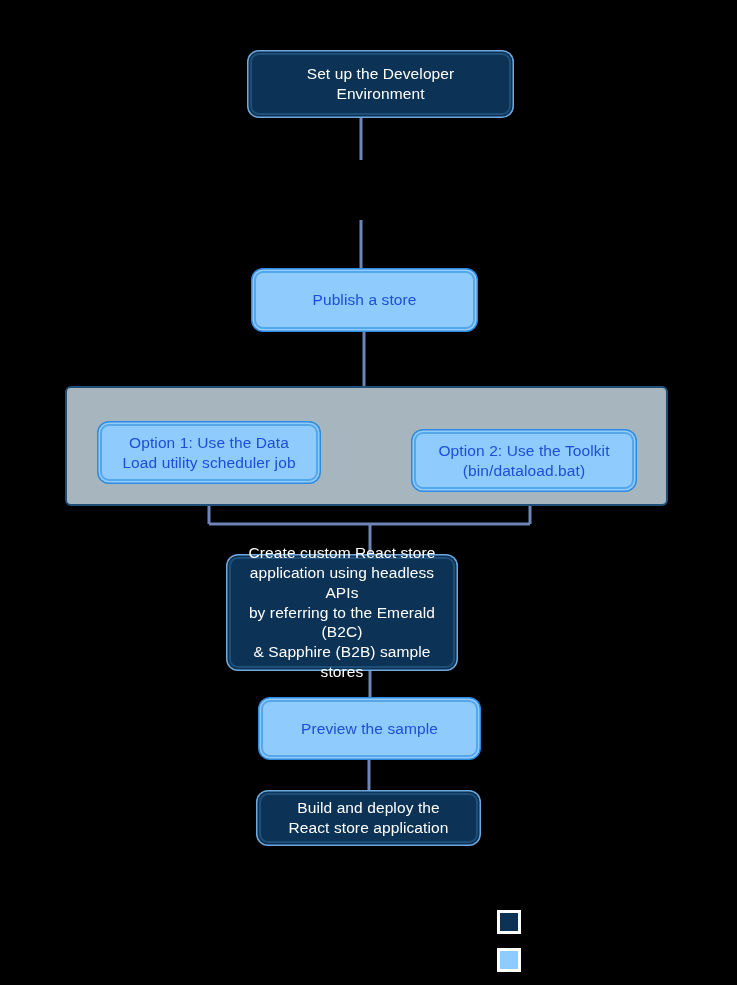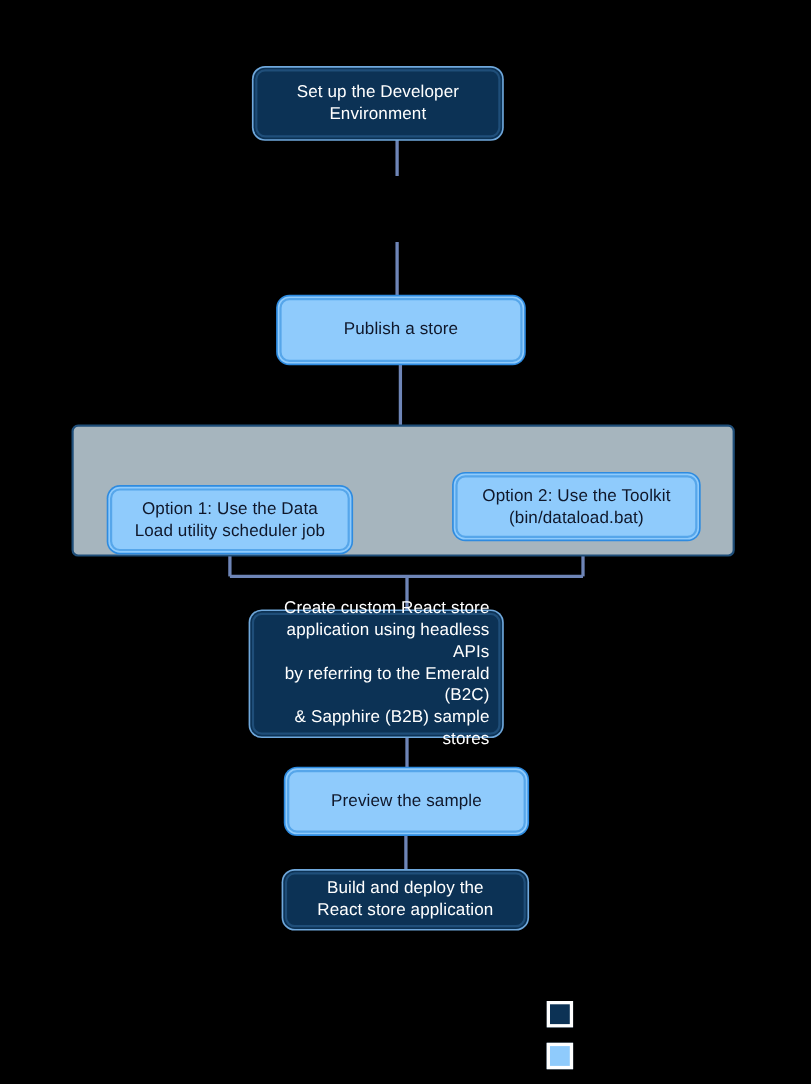--- a/index.html
+++ b/index.html
@@ -51,21 +51,21 @@
   .node.dark {
     background: #0C3255;
     color: #FFFFFF;
     border: 2px solid #1F4E79;
     box-shadow: 0 0 0 1.5px #0C3255, 0 0 0 3px #6FA8DC;
     font-size: 15.5px;
   }
   
   .node.light {
     background: #8FCBFC;
-    color: #0f172a;
+    color: #1d4ed8;
     border: 2px solid #56A6EA;
     box-shadow: 0 0 0 1.5px #8FCBFC, 0 0 0 3px #2E8BE0;
     font-size: 15.5px;
   }
   
   .group-box {
     position: absolute;
     box-sizing: border-box;
     background: #A6B5BE;
     border: 2px solid #1F4E79;
@@ -123,41 +123,41 @@
       <line x1="369" y1="757" x2="369" y2="793"></line>
     </g>
     <g fill="#000000">
       <polygon points="200,422 218,422 209,437"></polygon>
       <polygon points="521,422 539,422 530,437"></polygon>
     </g>
   </svg>
 
   <div class="group-box" style="left:65px; top:386px; width:603px; height:120px;"></div>
 
-  <div class="node dark" style="left:232px; top:53px; width:223px; height:62px;margin-top:10px;">
+  <div class="node dark" style="left:250px; top:53px; width:261px; height:62px;">
     <span class="txt">Set up the Developer
 Environment</span>
   </div>
 
 
   <div class="node light" style="left:254px; top:271px; width:221px; height:58px;">
     <span class="txt">Publish a store</span>
   </div>
 
-  <div class="node light" style="left:100px; top:444px; width:218px; height:57px;">
+  <div class="node light" style="left:100px; top:424px; width:218px; height:57px;">
     <span class="txt">Option 1: Use the Data
 Load utility scheduler job</span>
   </div>
 
   <div class="node light" style="left:414px; top:432px; width:220px; height:57px;">
     <span class="txt">Option 2: Use the Toolkit
 (bin/dataload.bat)</span>
   </div>
 
-  <div class="node dark" style="left:229px; top:557px; width:226px; height:111px;text-align:right;">
+  <div class="node dark" style="left:229px; top:557px; width:226px; height:111px;">
     <span class="txt">Create custom React store
 application using headless APIs
 by referring to the Emerald (B2C)
 &amp; Sapphire (B2B) sample stores</span>
   </div>
 
   <div class="node light" style="left:261px; top:700px; width:217px; height:57px;">
     <span class="txt">Preview the sample</span>
   </div>
 

